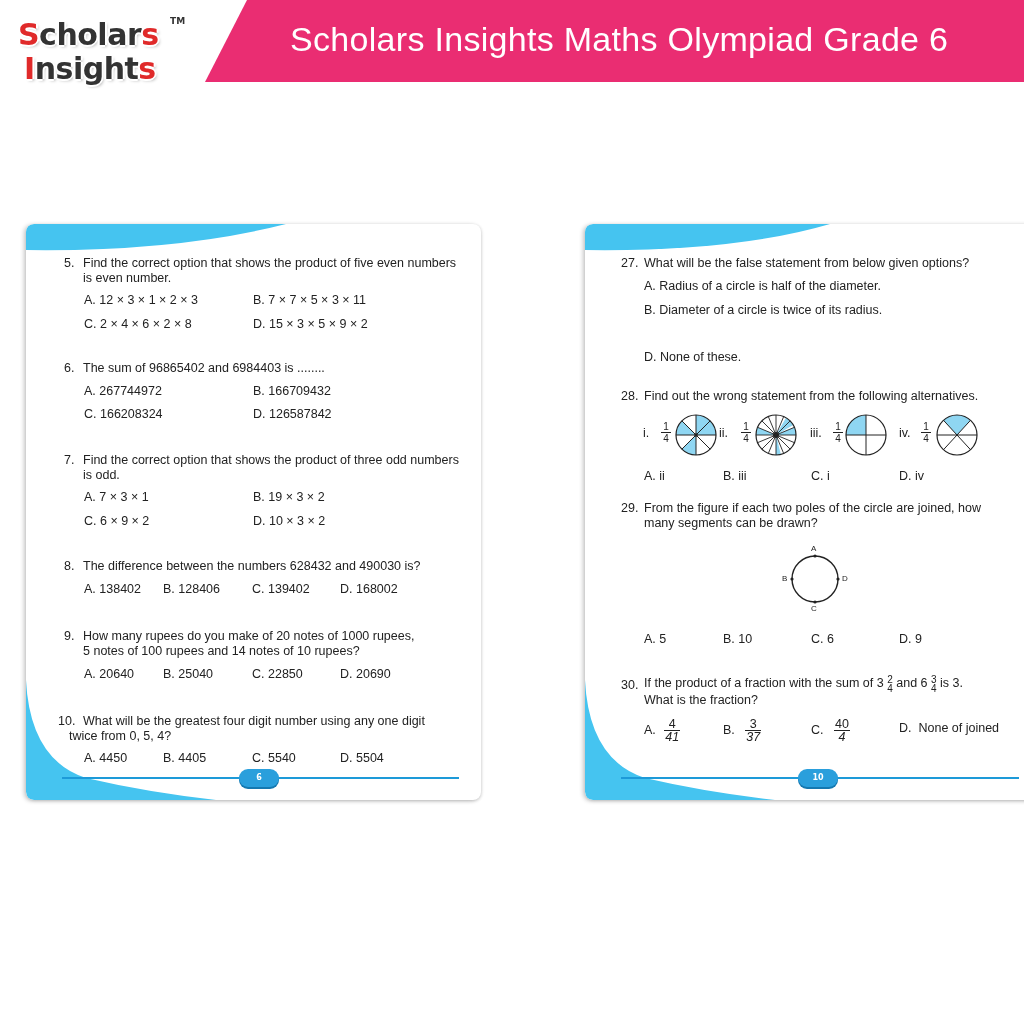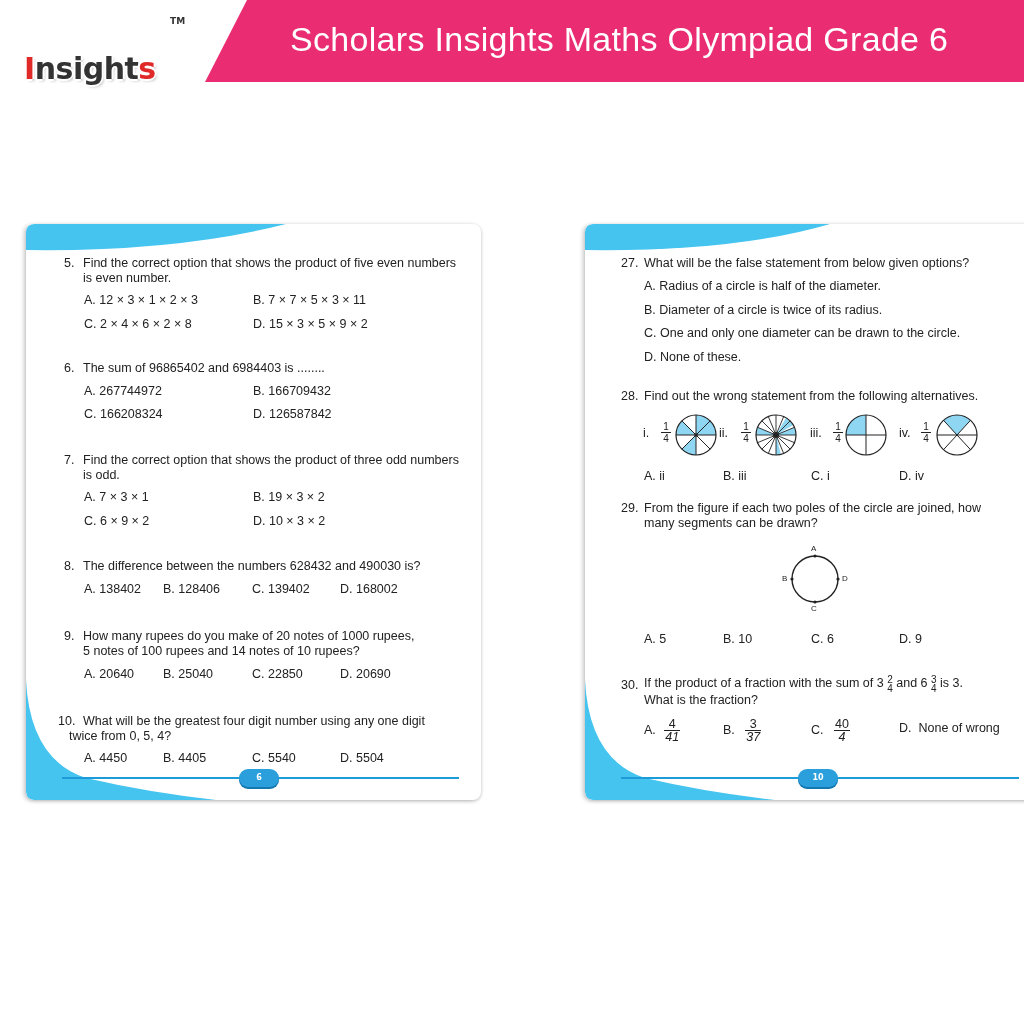--- a/index.html
+++ b/index.html
@@ -51,20 +51,21 @@
   .fig-frac { position: absolute; font-family: "Liberation Sans", sans-serif; font-size: 10px; text-align: center; width: 10px; line-height: 11px; }
   .fig-frac .n { display:block; border-bottom: 1px solid #222; }
   .fig-frac .d { display:block; }
   .pie { position: absolute; }
   .pt-label { position: absolute; font-family: "Liberation Sans", sans-serif; font-size: 8px; color: #222; }
 </style>
 </head>
 <body>
 
 <div class="logo">
+  <div class="logo-line l1"><span class="red">S</span><span>cholar</span><span class="red">s</span></div>
   <div class="logo-line l2"><span class="red">I</span><span>nsight</span><span class="red">s</span></div>
   <div class="logo-tm">TM</div>
 </div>
 <div class="banner"></div>
 <div class="banner-title">Scholars Insights Maths Olympiad Grade 6</div>
 
 <div class="page left">
   <svg class="swoosh-top" viewBox="0 0 260 34">
     <path d="M0 8 Q0 0 8 0 L260 0 Q150 28 0 26 Z" fill="#45c4f0"></path>
   </svg>
@@ -141,21 +142,20 @@
   <svg class="swoosh-bottom" viewBox="0 0 190 120">
     <path d="M0 0 Q4 80 60 98 Q120 112 190 120 L8 120 Q0 120 0 112 Z" fill="#45c4f0"></path>
   </svg>
 
   <div class="q" style="left:36px; top:32px; width:400px;">
     <span class="q-num">27.</span>
     <span class="q-text" style="left:23px">What will be the false statement from below given options?</span>
   </div>
   <div class="opt" style="left:59px; top:55px">A.  Radius of a circle is half of the diameter.</div>
   <div class="opt" style="left:59px; top:79px">B.  Diameter of a circle is twice of its radius.</div>
-  <div class="opt" style="left:59px; top:102px">C.  One and only one diameter can be drawn to the circle.</div>
   <div class="opt" style="left:59px; top:126px">D.  None of these.</div>
 
   <div class="q" style="left:36px; top:165px; width:410px;">
     <span class="q-num">28.</span>
     <span class="q-text" style="left:23px">Find out the wrong statement from the following alternatives.</span>
   </div>
 
   <div class="fig-label" style="left:58px; top:202px">i.</div>
   <div class="fig-frac" style="left:76px; top:197px">
       <span class="n">1</span>
@@ -270,18 +270,18 @@
   <div class="opt" style="left:138px; top:494px">
     <span>B.</span>
     <span class="frac frac-lg" style="margin-left:7px"><span class="n">3</span><span class="d">37</span></span>
   </div>
   <div class="opt" style="left:226px; top:494px">
     <span>C.</span>
     <span class="frac frac-lg" style="margin-left:7px"><span class="n">40</span><span class="d">4</span></span>
   </div>
   <div class="opt" style="left:314px; top:497px">
     <span>D.</span>&nbsp;
-    <span>None of wrong</span>
+    <span>None of joined</span>
   </div>
 
   <div class="footer-line"></div>
   <div class="page-num">10</div>
 </div>
 
 </body></html>

